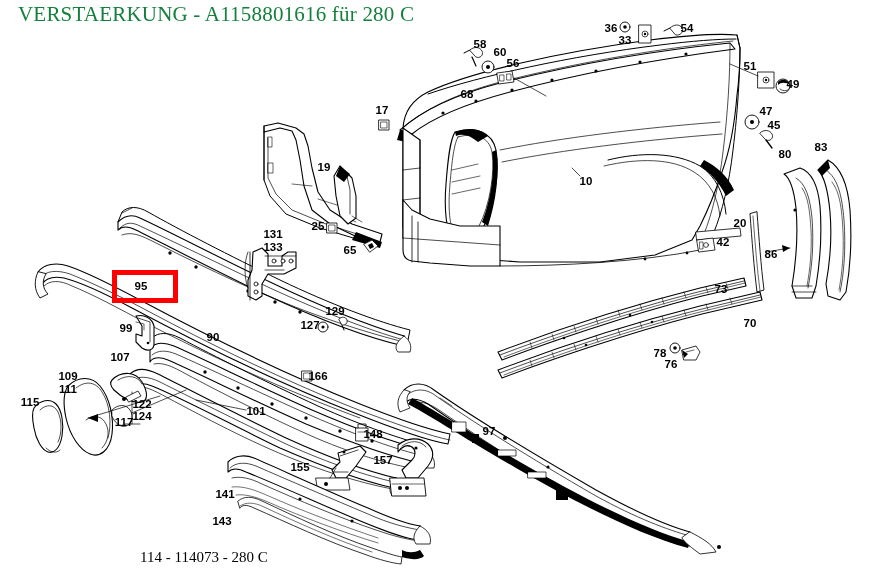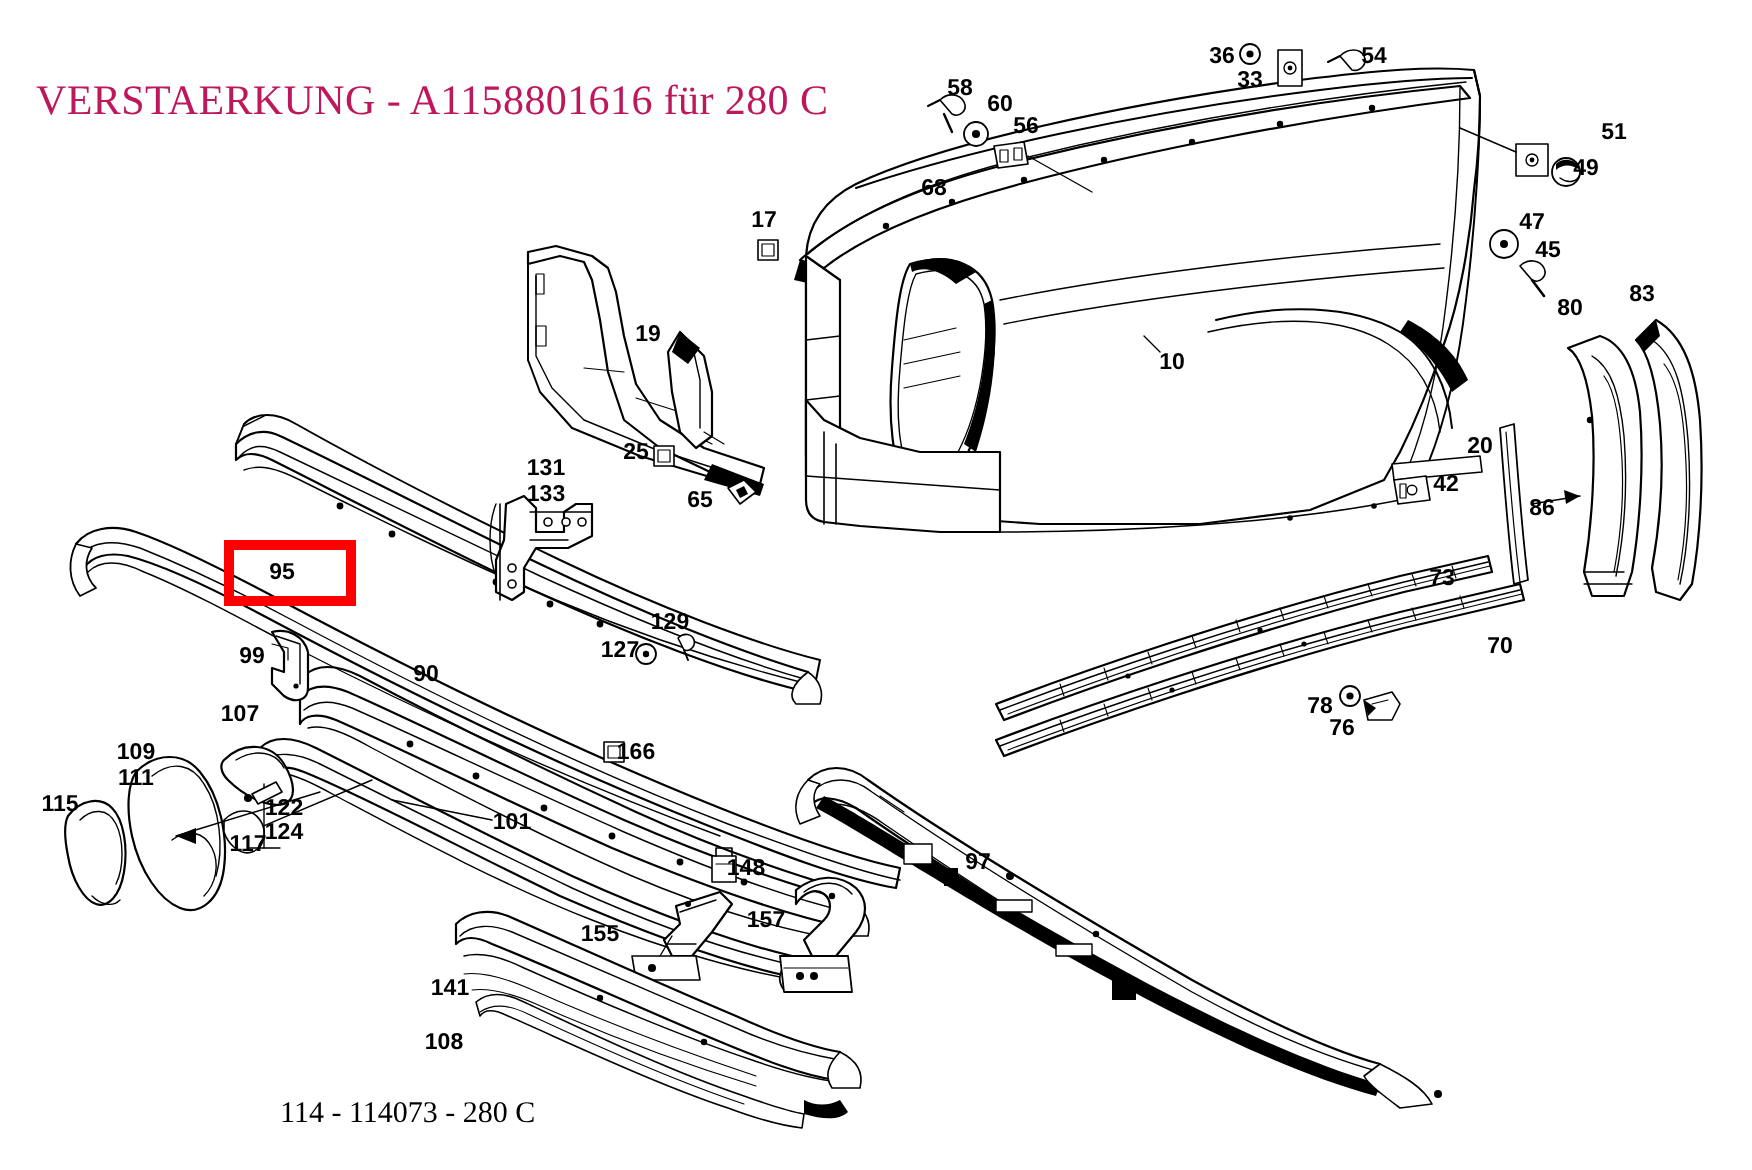--- a/index.html
+++ b/index.html
@@ -17,24 +17,23 @@
     height: 585px;
     background: #ffffff;
     overflow: hidden;
   }
   #title {
     position: absolute;
     left: 18px;
     top: 2px;
     font-family: "Liberation Serif", serif;
     font-size: 21px;
-    color: #be185d;
+    color: #15803d;
     white-space: nowrap;
     letter-spacing: 0.2px;
-    margin-top: 36px;
   }
   #footer {
     position: absolute;
     left: 140px;
     top: 549px;
     font-family: "Liberation Serif", serif;
     font-size: 15px;
     color: #000000;
     white-space: nowrap;
   }
@@ -505,21 +504,21 @@
 
   <div id="highlight-box" style="left: 112px; top: 270px; width: 66px; height: 33px; border-color: rgb(255, 0, 0);"></div>
 
   <div id="callout-layer">
       <div class="callout" style="left: 611px; top: 29px;">36</div>
       <div class="callout" style="left: 625px; top: 41px;">33</div>
       <div class="callout" style="left: 687px; top: 29px;">54</div>
       <div class="callout" style="left: 480px; top: 45px;">58</div>
       <div class="callout" style="left: 500px; top: 53px;">60</div>
       <div class="callout" style="left: 513px; top: 64px;">56</div>
-      <div class="callout" style="left: 807px; top: 67px;">51</div>
+      <div class="callout" style="left: 750px; top: 67px;">51</div>
       <div class="callout" style="left: 793px; top: 85px;">49</div>
       <div class="callout" style="left: 467px; top: 95px;">68</div>
       <div class="callout" style="left: 382px; top: 111px;">17</div>
       <div class="callout" style="left: 766px; top: 112px;">47</div>
       <div class="callout" style="left: 774px; top: 126px; text-align: right;">45</div>
       <div class="callout" style="left: 324px; top: 168px;">19</div>
       <div class="callout" style="left: 785px; top: 155px;">80</div>
       <div class="callout" style="left: 821px; top: 148px;">83</div>
       <div class="callout" style="left: 586px; top: 182px;">10</div>
       <div class="callout" style="left: 273px; top: 235px;">131</div>
@@ -545,18 +544,18 @@
       <div class="callout" style="left: 30px; top: 403px;">115</div>
       <div class="callout" style="left: 142px; top: 405px;">122</div>
       <div class="callout" style="left: 142px; top: 417px;">124</div>
       <div class="callout" style="left: 124px; top: 423px;">117</div>
       <div class="callout" style="left: 256px; top: 412px;">101</div>
       <div class="callout" style="left: 373px; top: 435px;">148</div>
       <div class="callout" style="left: 489px; top: 432px;">97</div>
       <div class="callout" style="left: 300px; top: 468px;">155</div>
       <div class="callout" style="left: 383px; top: 461px;">157</div>
       <div class="callout" style="left: 225px; top: 495px;">141</div>
-      <div class="callout" style="left: 222px; top: 522px;">108</div>
+      <div class="callout" style="left: 222px; top: 522px;">143</div>
     </div>
 
   <div id="footer">114 - 114073 - 280 C</div>
 
 </div>
 
 </body></html>

